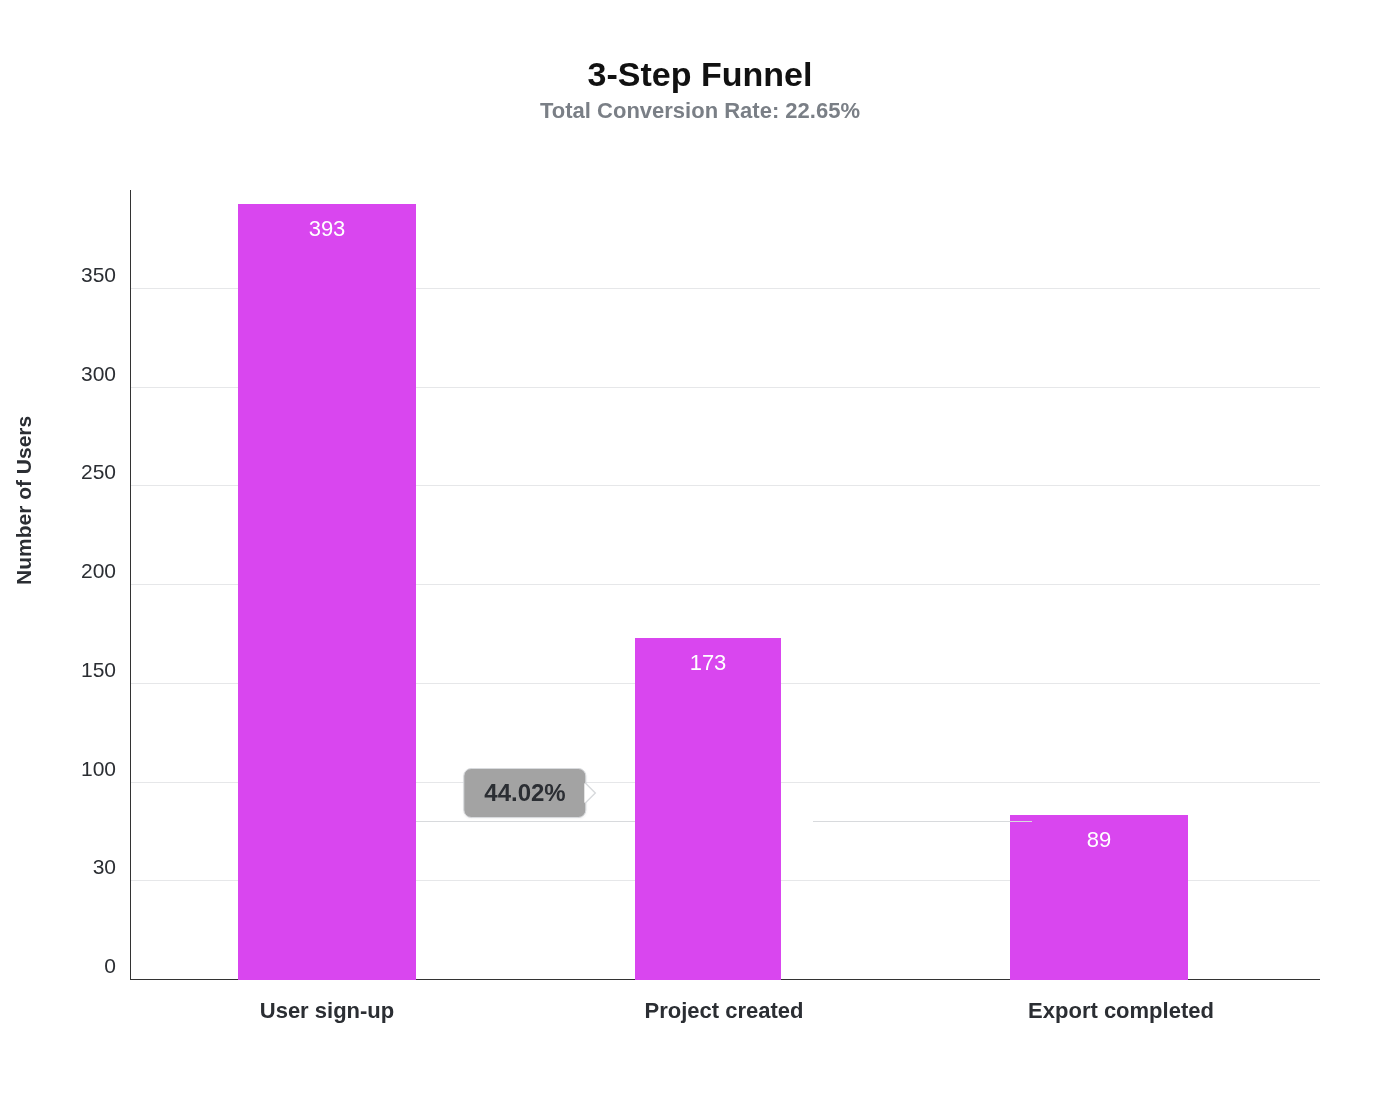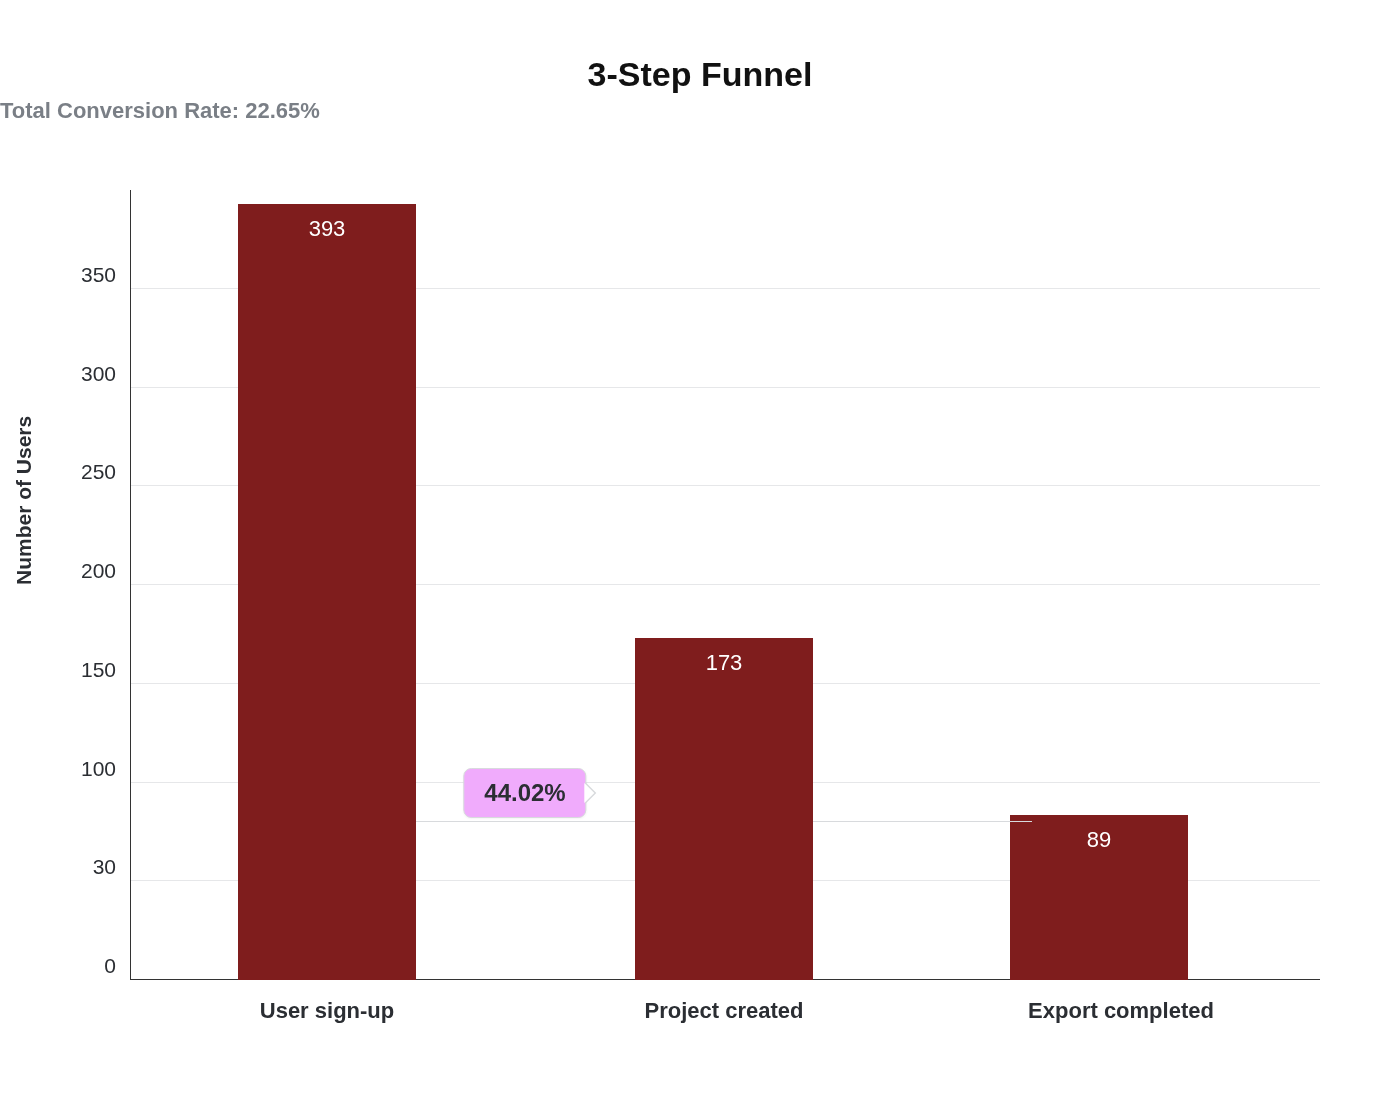--- a/index.html
+++ b/index.html
@@ -25,21 +25,21 @@
     text-align: center;
     top: 55px;
     font-size: 34px;
     font-weight: 600;
     color: #111;
   }
   .subtitle {
     position: absolute;
     left: 0;
     width: 100%;
-    text-align: left;
+    text-align: center;
     top: 98px;
     font-size: 22px;
     font-weight: 600;
     color: #7a7f86;
   }
   .plot-area {
     position: absolute;
     left: 130px;
     top: 190px;
     width: 1190px;   
@@ -81,41 +81,41 @@
     transform: rotate(-90deg) translate(0, -50%);
     transform-origin: left top;
     font-size: 21px;
     font-weight: 700;
     color: #2b2e33;
     white-space: nowrap;
   }
   .bar {
     position: absolute;
     bottom: 0;
-    background: #7f1d1d;
+    background: #d946ef;
   }
   .bar-value {
     position: absolute;
     left: 0;
     width: 100%;
     top: 12px;
     text-align: center;
     color: #ffffff;
     font-size: 22px;
     font-weight: 500;
   }
   .connector-line {
     position: absolute;
     height: 0;
     border-top: 1px solid #d8dadd;
   }
   .conv-badge {
     position: absolute;
     transform: translate(-50%, -50%);
-    background: #f0abfc;
+    background: #a3a3a3;
     border: 1px solid #d8dadd;
     border-radius: 8px;
     padding: 10px 20px;
     font-size: 24px;
     font-weight: 600;
     color: #2b2e33;
     box-shadow: 0 1px 2px rgba(0,0,0,0.04);
   }
   .conv-badge::after {
     content: "";
@@ -171,21 +171,21 @@
     <div class="y-tick-label" style="bottom:483.75px;">250</div>
     <div class="y-tick-label" style="bottom:582.5px;">300</div>
     <div class="y-tick-label" style="bottom:681.25px;margin-left:42px;">350</div>
 
     <div class="axis-line" style="left:0;bottom:0;width:100%;height:1px;"></div>
     <div class="axis-line" style="left:0;bottom:0;width:1px;height:100%;"></div>
 
     <div class="bar" style="left:108px;width:178px;height:776.18px;">
       <div class="bar-value">393</div>
     </div>
-    <div class="bar" style="left:505px;width:178px;height:341.68px;">
+    <div class="bar" style="left:505px;width:146px;height:341.68px;">
       <div class="bar-value">173</div>
     </div>
     <div class="bar" style="left:880px;width:178px;height:165px;">
       <div class="bar-value">89</div>
     </div>
 
     <div class="connector-line" style="left:286px;width:219px;bottom:158px;"></div>
     <div class="connector-line" style="left:683px;width:219px;bottom:158px;"></div>
 
     <div class="conv-badge" style="left:395px;bottom:137px;">44.02%</div>

